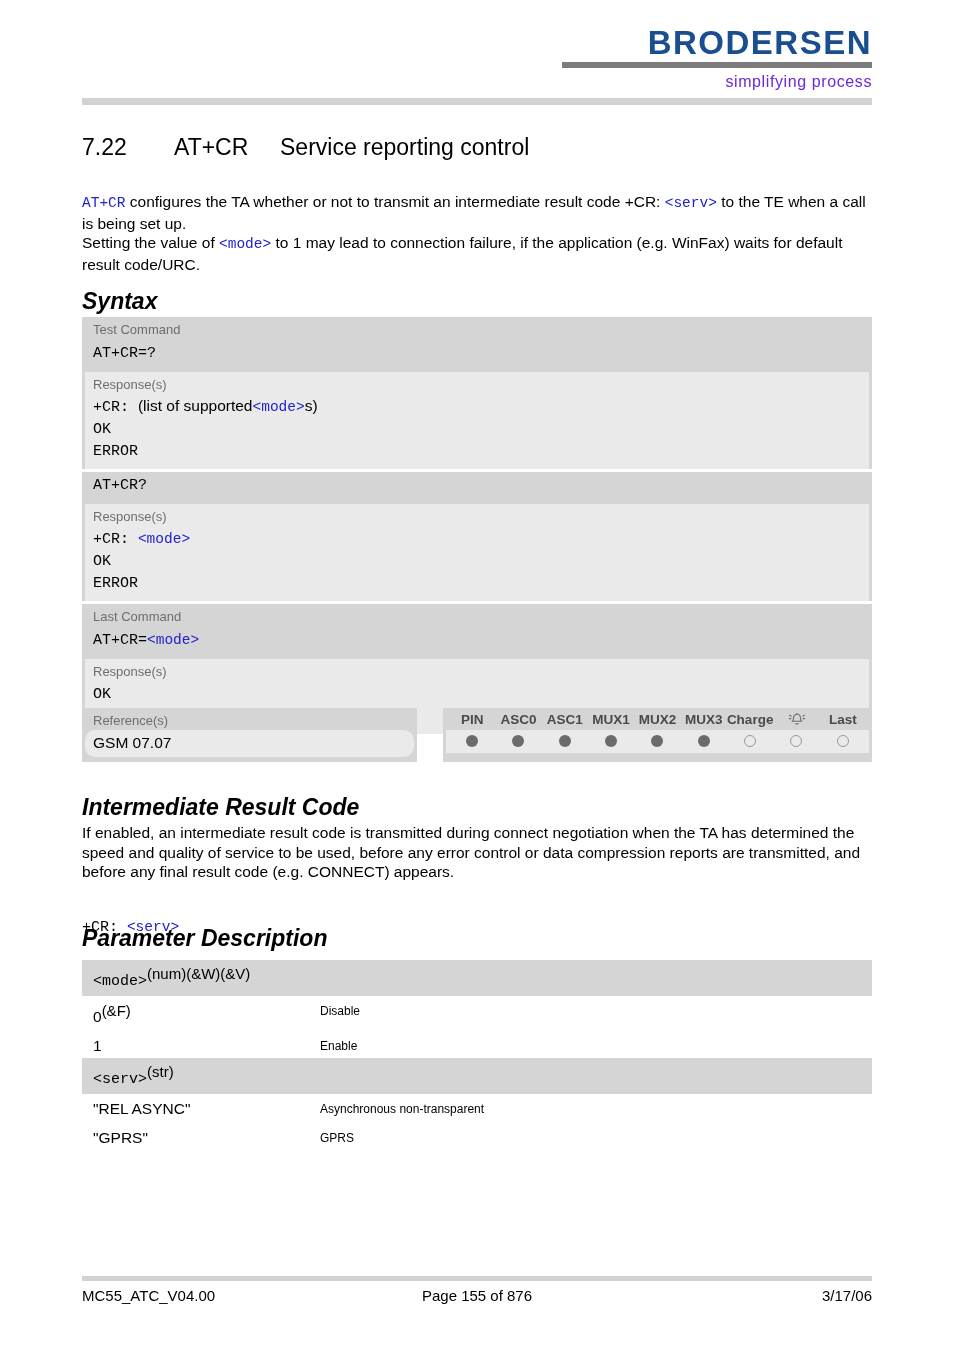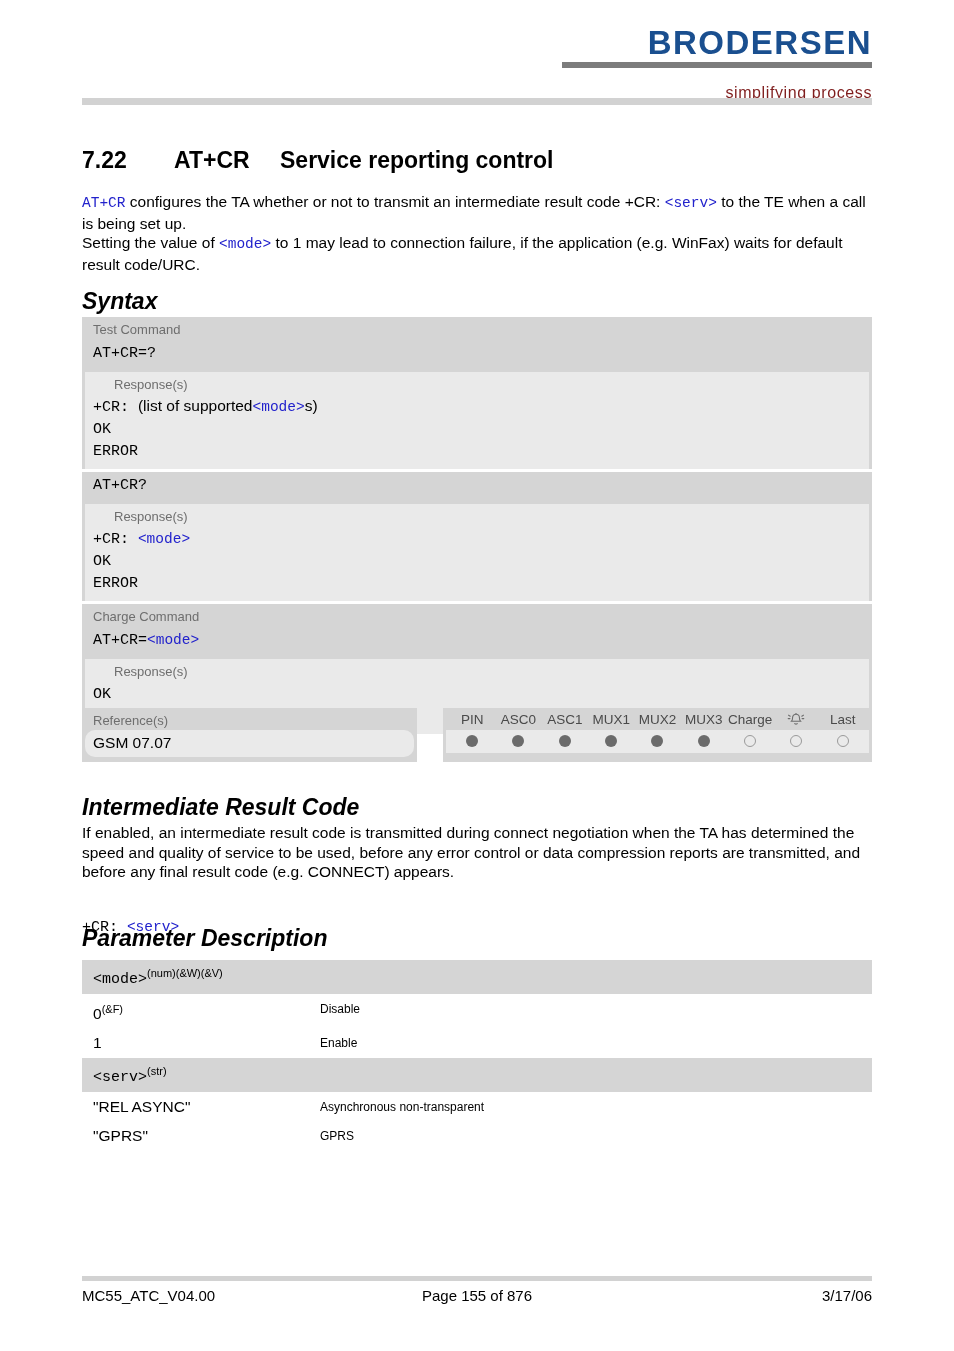--- a/index.html
+++ b/index.html
@@ -49,41 +49,41 @@
   .logo-bar {
     display: block;
     width: 100%;
     height: 6px;
     background: #7c7c7c;
     margin-top: 3px;
   }
   .logo-tagline {
     display: block;
     font-size: 16px;
-    color: #7f1d1d;
-    margin-top: 16px;
+    color: #6d28d9;
+    margin-top: 5px;
     letter-spacing: 0.6px;
   }
   .header-rule {
     position: absolute;
     left: 82px;
     top: 98px;
     width: 790px;
     height: 7px;
     background: #d2d2d2;
   }
 
   
   .chapter-title {
     position: absolute;
     left: 82px;
-    top: 147px;
+    top: 134px;
     width: 790px;
     font-size: 23px;
-    font-weight: bold;
+    font-weight: normal;
     line-height: 1.15;
     white-space: pre;
   }
   .ct-num { display: inline-block; width: 92px; }
   .ct-cmd { display: inline-block; width: 106px; }
 
   
   .intro {
     position: absolute;
     left: 82px;
@@ -140,21 +140,20 @@
   .sresp {
     background: #eaeaea;
     margin: 0 3px 3px 3px;
     padding: 0;
   }
   .sresp-label {
     font-size: 13px;
     color: #6e6e6e;
     padding: 5px 8px 3px 8px;
     line-height: 15px;
-    margin-left: 21px;
   }
   .sresp-body {
     padding: 1px 8px 7px 8px;
   }
   .sresp-line {
     line-height: 20px;
     white-space: nowrap;
   }
   .txt-normal { font-size: 15.5px; }
 
@@ -193,20 +192,21 @@
     left: 361px;
     top: 0;
     width: 429px;
     height: 54px;
     background: #d5d5d5;
     box-sizing: border-box;
   }
   .cap-head {
     display: flex;
     padding: 4px 6px 0 6px;
+    font-weight: bold;
   }
   .cap-head > div {
     flex: 1;
     text-align: center;
     font-size: 13.5px;
     color: #4a4a4a;
     line-height: 16px;
   }
   .cap-dots {
     display: flex;
@@ -250,21 +250,21 @@
   
   .ptable { position: absolute; left: 82px; width: 790px; }
   #ptable-mode { top: 960px; }
   #ptable-serv { top: 1058px; }
   .phead {
     background: #d5d5d5;
     padding: 5px 11px 6px 11px;
     line-height: 17px;
   }
   .psup {
-    font-size: 11px;
+    font-size: 15px;
     vertical-align: super;
     font-family: "Liberation Sans", sans-serif;
   }
   .prow {
     display: flex;
     padding: 5px 0 4px 0;
   }
   .pkey {
     width: 238px;
     padding-left: 11px;
@@ -344,21 +344,21 @@
         <div class="sresp-label">Response(s)</div>
         <div class="sresp-body">
           <div class="sresp-line"><span class="code-black">+CR:</span>&nbsp;&nbsp;<span class="code-blue">&lt;mode&gt;</span></div>
           <div class="sresp-line"><span class="code-black">OK</span></div>
           <div class="sresp-line"><span class="code-black">ERROR</span></div>
         </div>
       </div>
     </div>
 
     <div class="sblock">
-      <div class="sblock-label">Charge Command</div>
+      <div class="sblock-label">Last Command</div>
       <div class="sblock-cmd"><span class="code-black">AT+CR=</span><span class="code-blue">&lt;mode&gt;</span></div>
       <div class="sresp">
         <div class="sresp-label">Response(s)</div>
         <div class="sresp-body">
           <div class="sresp-line"><span class="code-black">OK</span></div>
           <div class="sresp-line"><span class="code-black">ERROR</span></div>
         </div>
       </div>
     </div>
 

